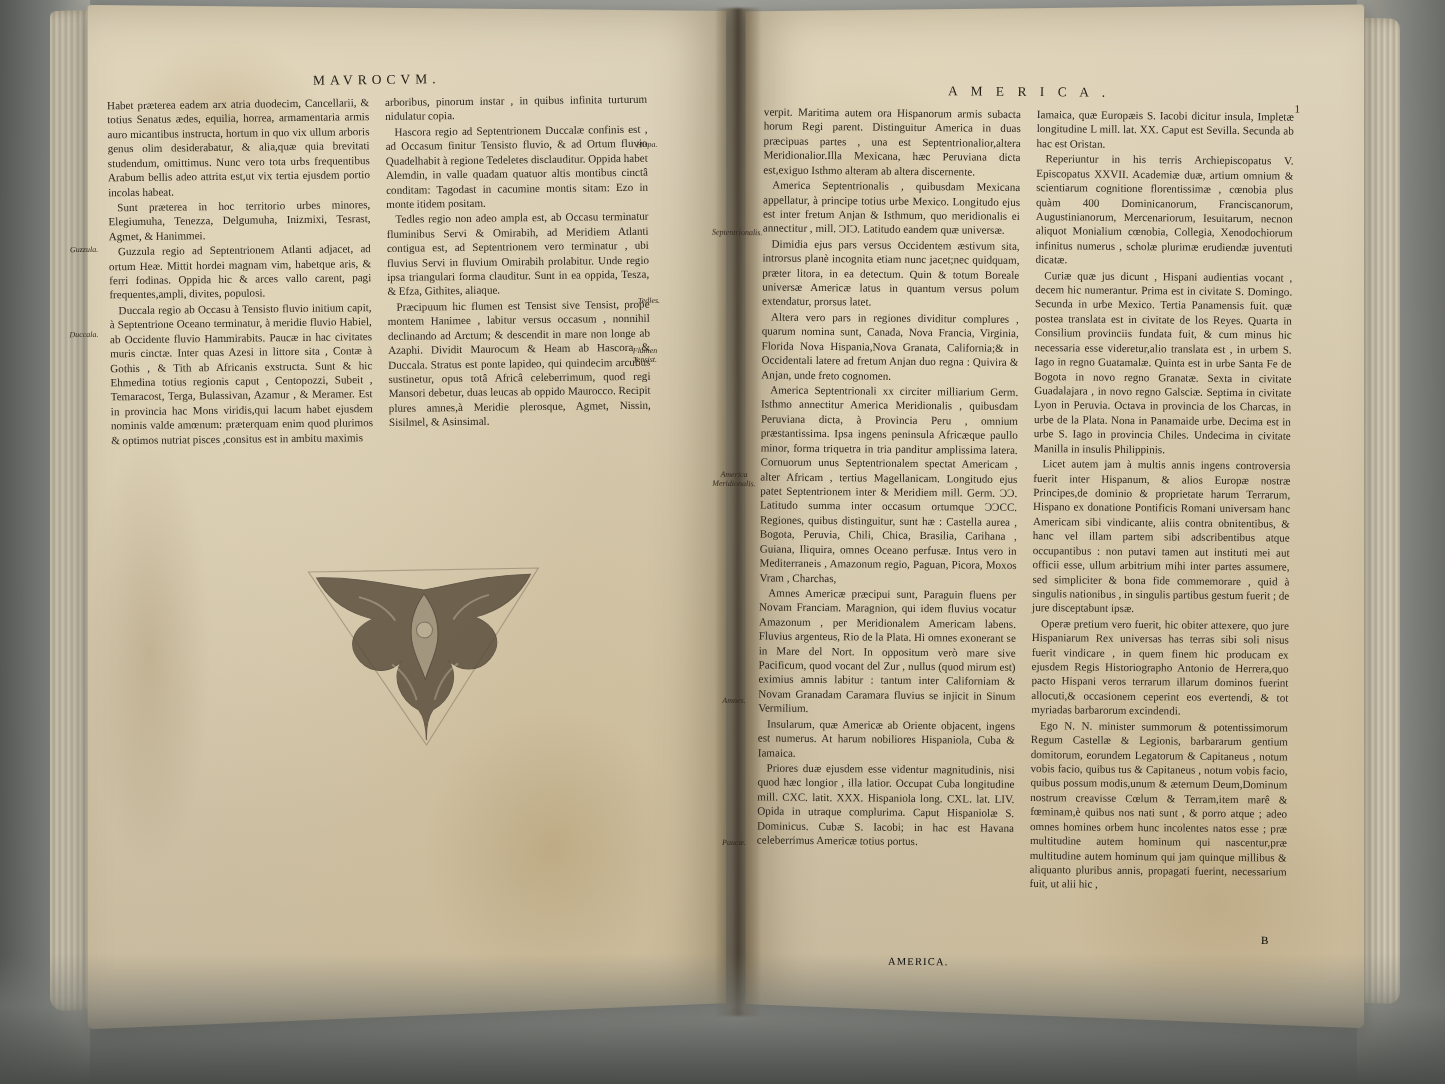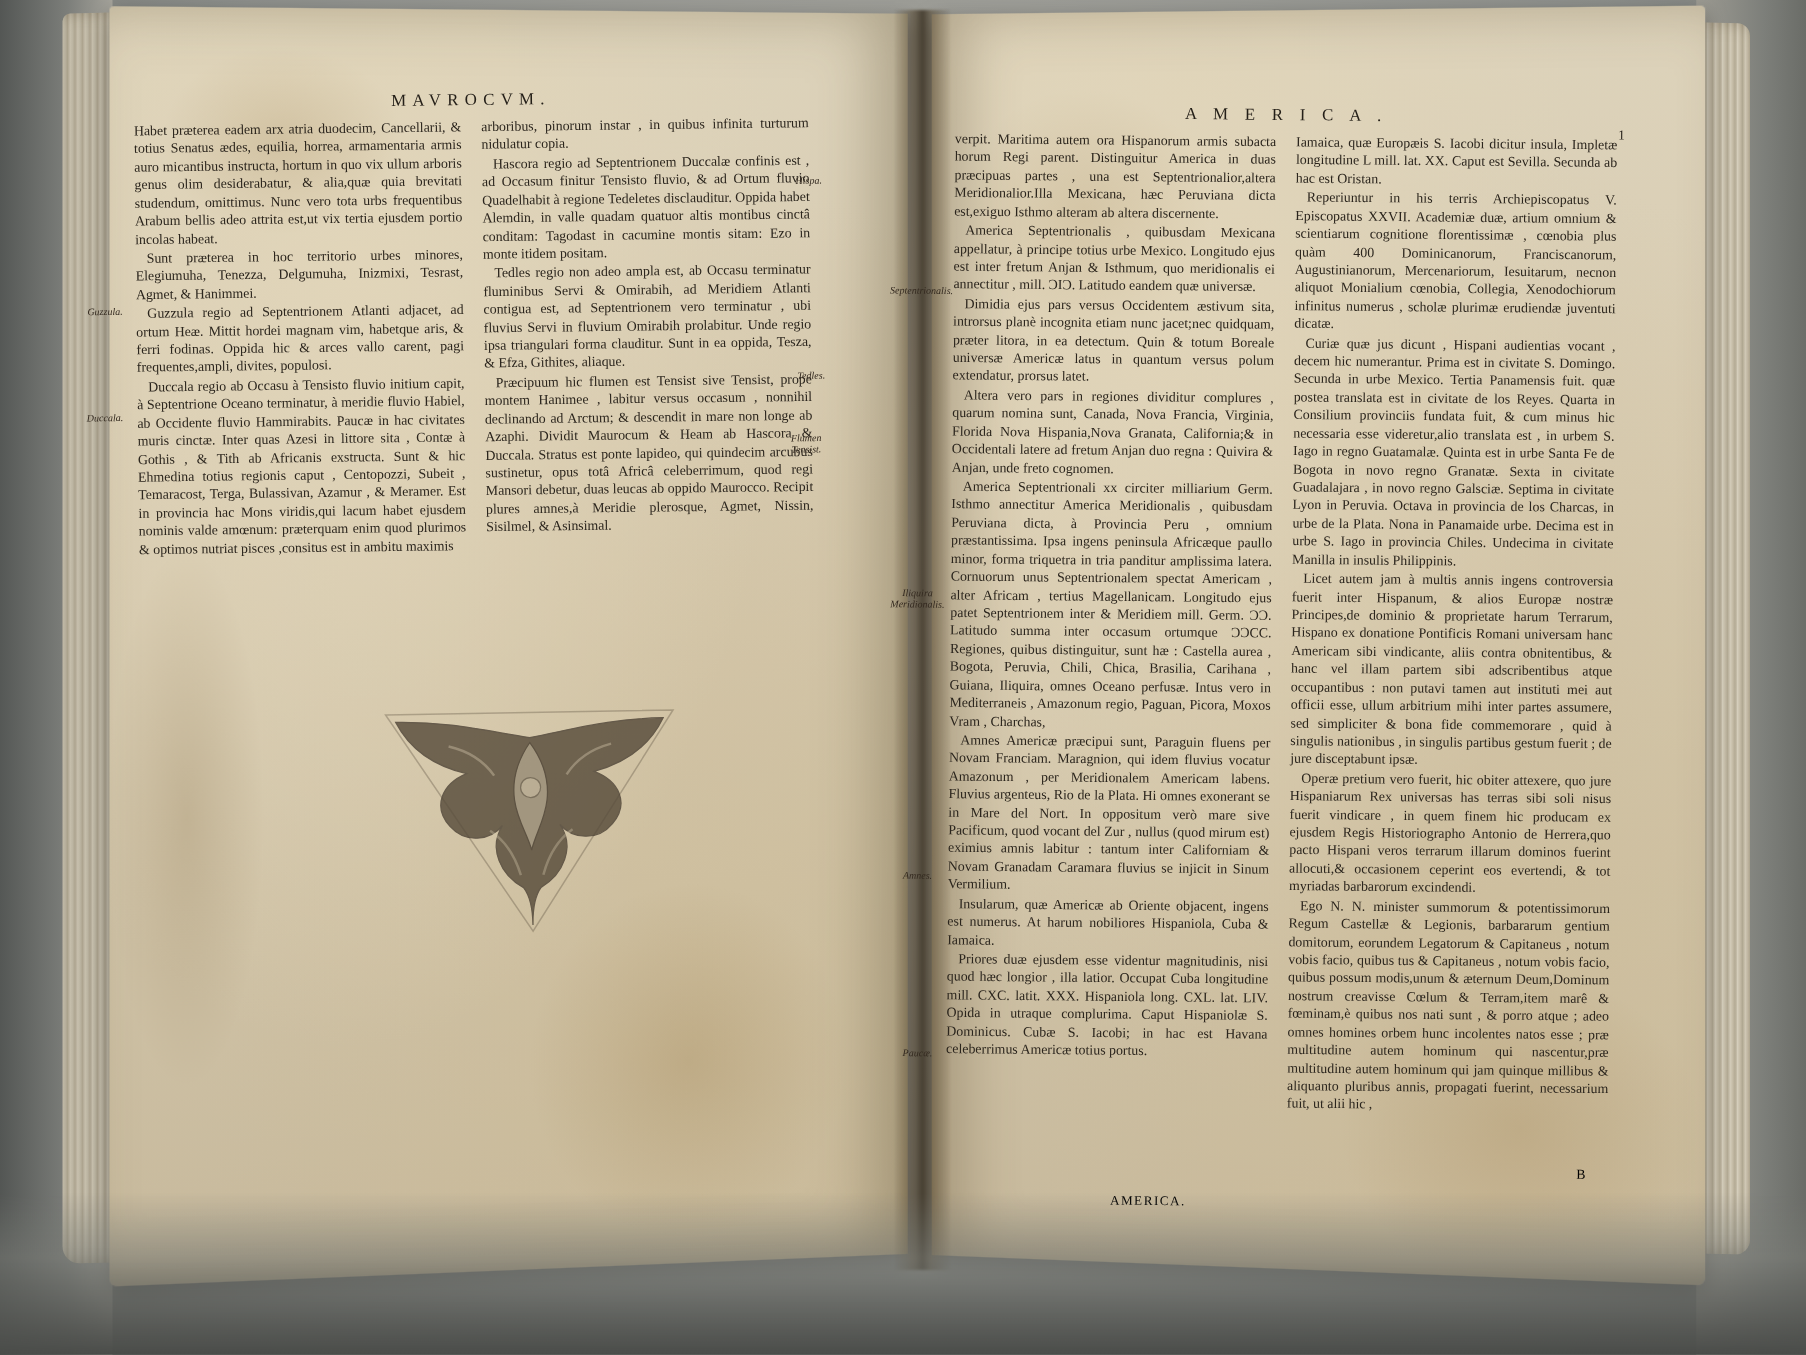--- a/index.html
+++ b/index.html
@@ -272,21 +272,21 @@
         <p>Reperiuntur in his terris Archiepiscopatus V. Episcopatus XXVII. Academiæ duæ, artium omnium &amp; scientiarum cognitione florentissimæ , cœnobia plus quàm 400 Dominicanorum, Franciscanorum, Augustinianorum, Mercenariorum, Iesuitarum, necnon aliquot Monialium cœnobia, Collegia, Xenodochiorum infinitus numerus , scholæ plurimæ erudiendæ juventuti dicatæ.</p>
         <p>Curiæ quæ jus dicunt , Hispani audientias vocant , decem hic numerantur. Prima est in civitate S. Domingo. Secunda in urbe Mexico. Tertia Panamensis fuit. quæ postea translata est in civitate de los Reyes. Quarta in Consilium provinciis fundata fuit, &amp; cum minus hic necessaria esse videretur,alio translata est , in urbem S. Iago in regno Guatamalæ. Quinta est in urbe Santa Fe de Bogota in novo regno Granatæ. Sexta in civitate Guadalajara , in novo regno Galsciæ. Septima in civitate Lyon in Peruvia. Octava in provincia de los Charcas, in urbe de la Plata. Nona in Panamaide urbe. Decima est in urbe S. Iago in provincia Chiles. Undecima in civitate Manilla in insulis Philippinis.</p>
         <p>Licet autem jam à multis annis ingens controversia fuerit inter Hispanum, &amp; alios Europæ nostræ Principes,de dominio &amp; proprietate harum Terrarum, Hispano ex donatione Pontificis Romani universam hanc Americam sibi vindicante, aliis contra obnitentibus, &amp; hanc vel illam partem sibi adscribentibus atque occupantibus : non putavi tamen aut instituti mei aut officii esse, ullum arbitrium mihi inter partes assumere, sed simpliciter &amp; bona fide commemorare , quid à singulis nationibus , in singulis partibus gestum fuerit ; de jure disceptabunt ipsæ.</p>
         <p>Operæ pretium vero fuerit, hic obiter attexere, quo jure Hispaniarum Rex universas has terras sibi soli nisus fuerit vindicare , in quem finem hic producam ex ejusdem Regis Historiographo Antonio de Herrera,quo pacto Hispani veros terrarum illarum dominos fuerint allocuti,&amp; occasionem ceperint eos evertendi, &amp; tot myriadas barbarorum excindendi.</p>
         <p>Ego N. N. minister summorum &amp; potentissimorum Regum Castellæ &amp; Legionis, barbararum gentium domitorum, eorundem Legatorum &amp; Capitaneus , notum vobis facio, quibus tus &amp; Capitaneus , notum vobis facio, quibus possum modis,unum &amp; æternum Deum,Dominum nostrum creavisse Cœlum &amp; Terram,item marê &amp; fœminam,è quibus nos nati sunt , &amp; porro atque ; adeo omnes homines orbem hunc incolentes natos esse ; præ multitudine autem hominum qui nascentur,præ multitudine autem hominum qui jam quinque millibus &amp; aliquanto pluribus annis, propagati fuerint, necessarium fuit, ut alii hic ,</p>
       </div>
     </div>
   </div>
 
   <div class="marginalia marg-inner-r" style="top:208px;transform:rotate(0.55deg);">Septentrionalis.</div>
-  <div class="marginalia marg-inner-r" style="top:450px;transform:rotate(0.55deg);">Iliquira Meridionalis.</div>
+  <div class="marginalia marg-inner-r" style="top:450px;transform:rotate(0.55deg);">America Meridionalis.</div>
   <div class="marginalia marg-inner-r" style="top:676px;transform:rotate(0.55deg);">Amnes.</div>
   <div class="marginalia marg-inner-r" style="top:818px;transform:rotate(0.55deg);">Paucæ.</div>
 
   <div class="catchword" style="left:888px;top:956px;transform:rotate(0.55deg);">AMERICA.</div>
   <div class="signature" style="left:1261px;top:934px;transform:rotate(0.55deg);">B</div>
 
   <div class="bg-bottom-shadow"></div>
 </div>
 
 </body></html>

